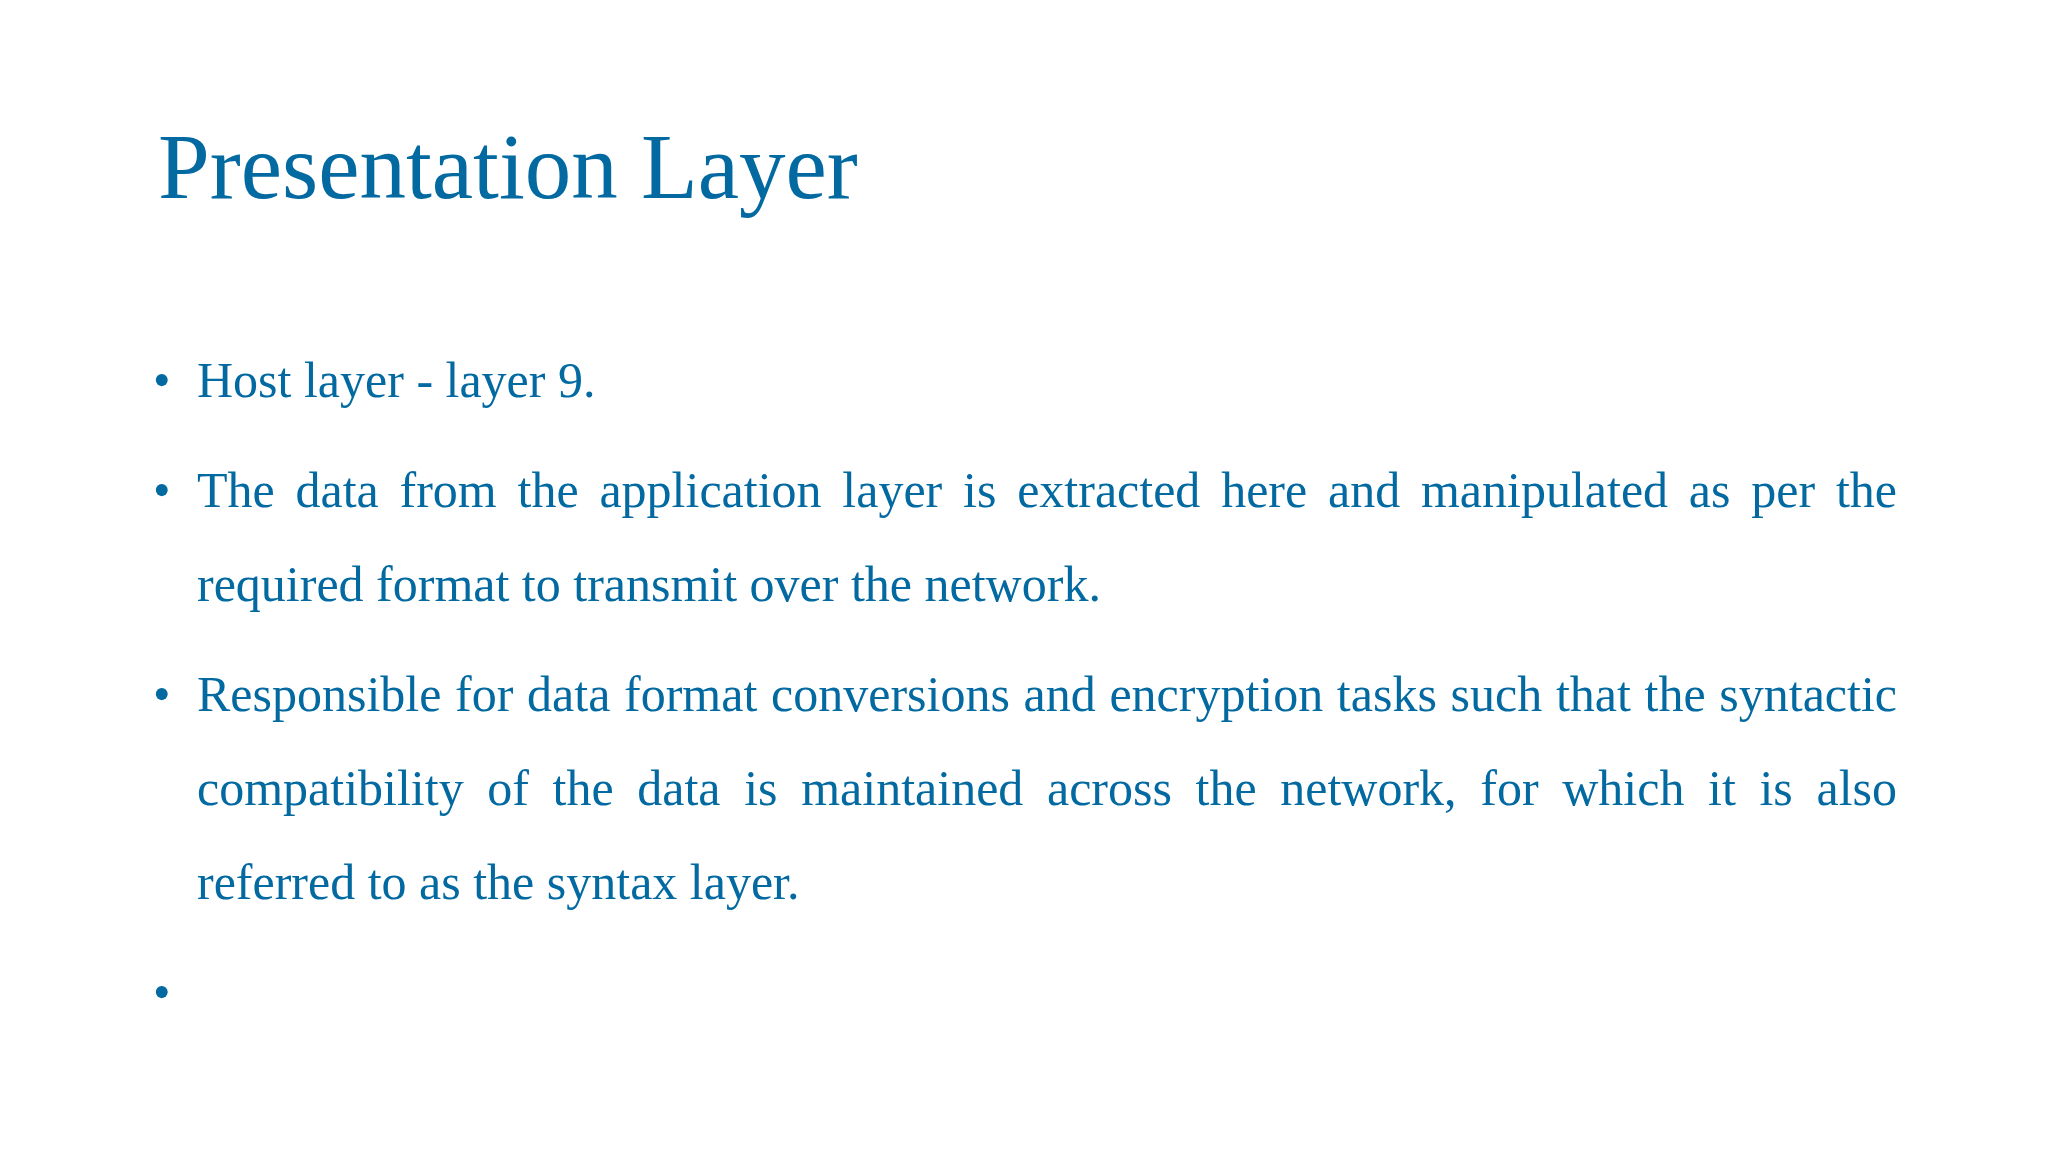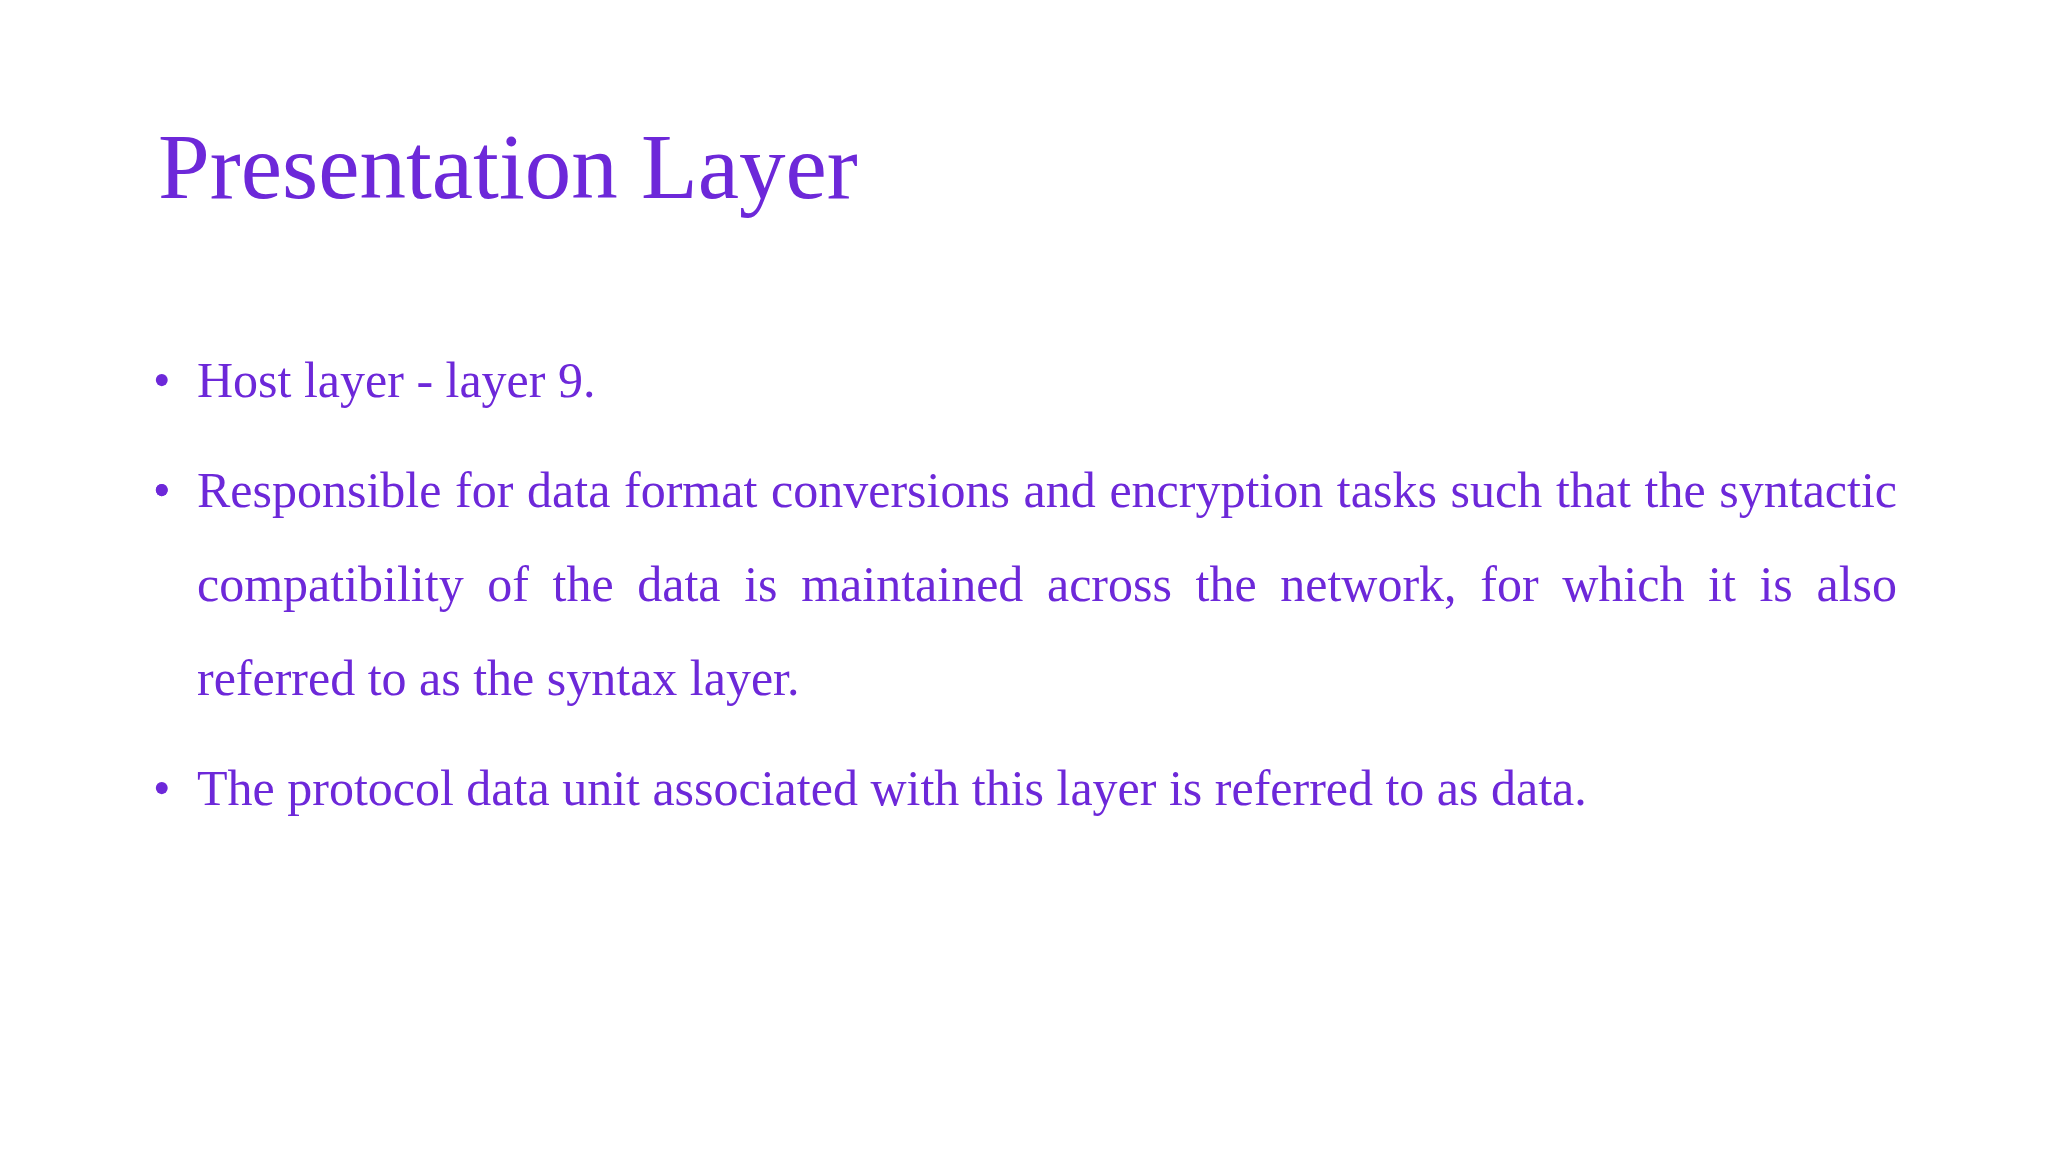--- a/index.html
+++ b/index.html
@@ -7,21 +7,21 @@
     padding: 0;
     background: #ffffff;
   }
   .slide {
     position: relative;
     width: 2048px;
     height: 1152px;
     background: #ffffff;
     overflow: hidden;
     font-family: "Liberation Serif", serif;
-    color: #6d28d9;
+    color: #0369a1;
   }
   .title {
     position: absolute;
     left: 158px;
     top: 120px;
     margin: 0;
     font-size: 93px;
     font-weight: 400;
     line-height: 1;
     white-space: nowrap;
@@ -59,26 +59,26 @@
 
   <ul class="bullets">
 
     <li>
       <span class="marker">•</span>
       <span class="btext">Host layer - layer 9.</span>
     </li>
 
     <li>
       <span class="marker">•</span>
+      <span class="btext">The data from the application layer is extracted here and manipulated as per the required format to transmit over the network.</span>
     </li>
 
     <li>
       <span class="marker">•</span>
       <span class="btext">Responsible for data format conversions and encryption tasks such that the syntactic compatibility of the data is maintained across the network, for which it is also referred to as the syntax layer.</span>
     </li>
 
     <li>
       <span class="marker">•</span>
-      <span class="btext">The protocol data unit associated with this layer is referred to as data.</span>
     </li>
 
   </ul>
 </div>
 
 </body></html>

